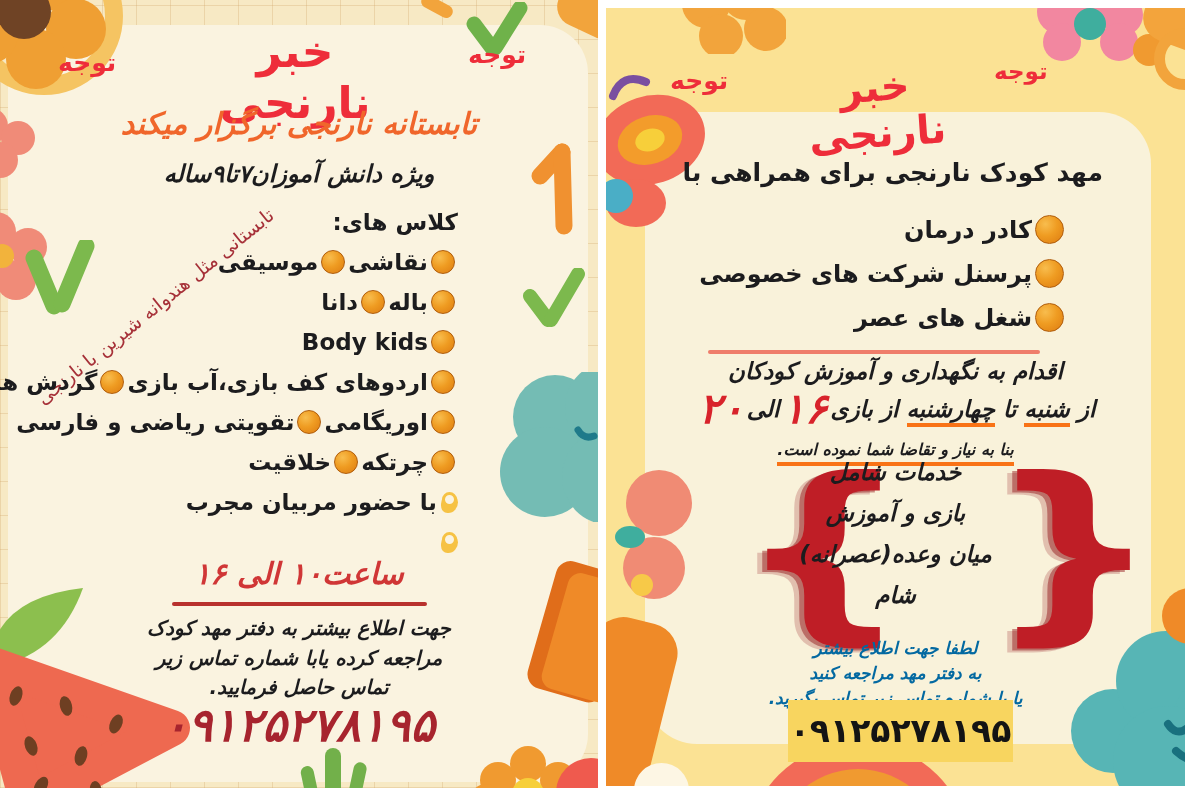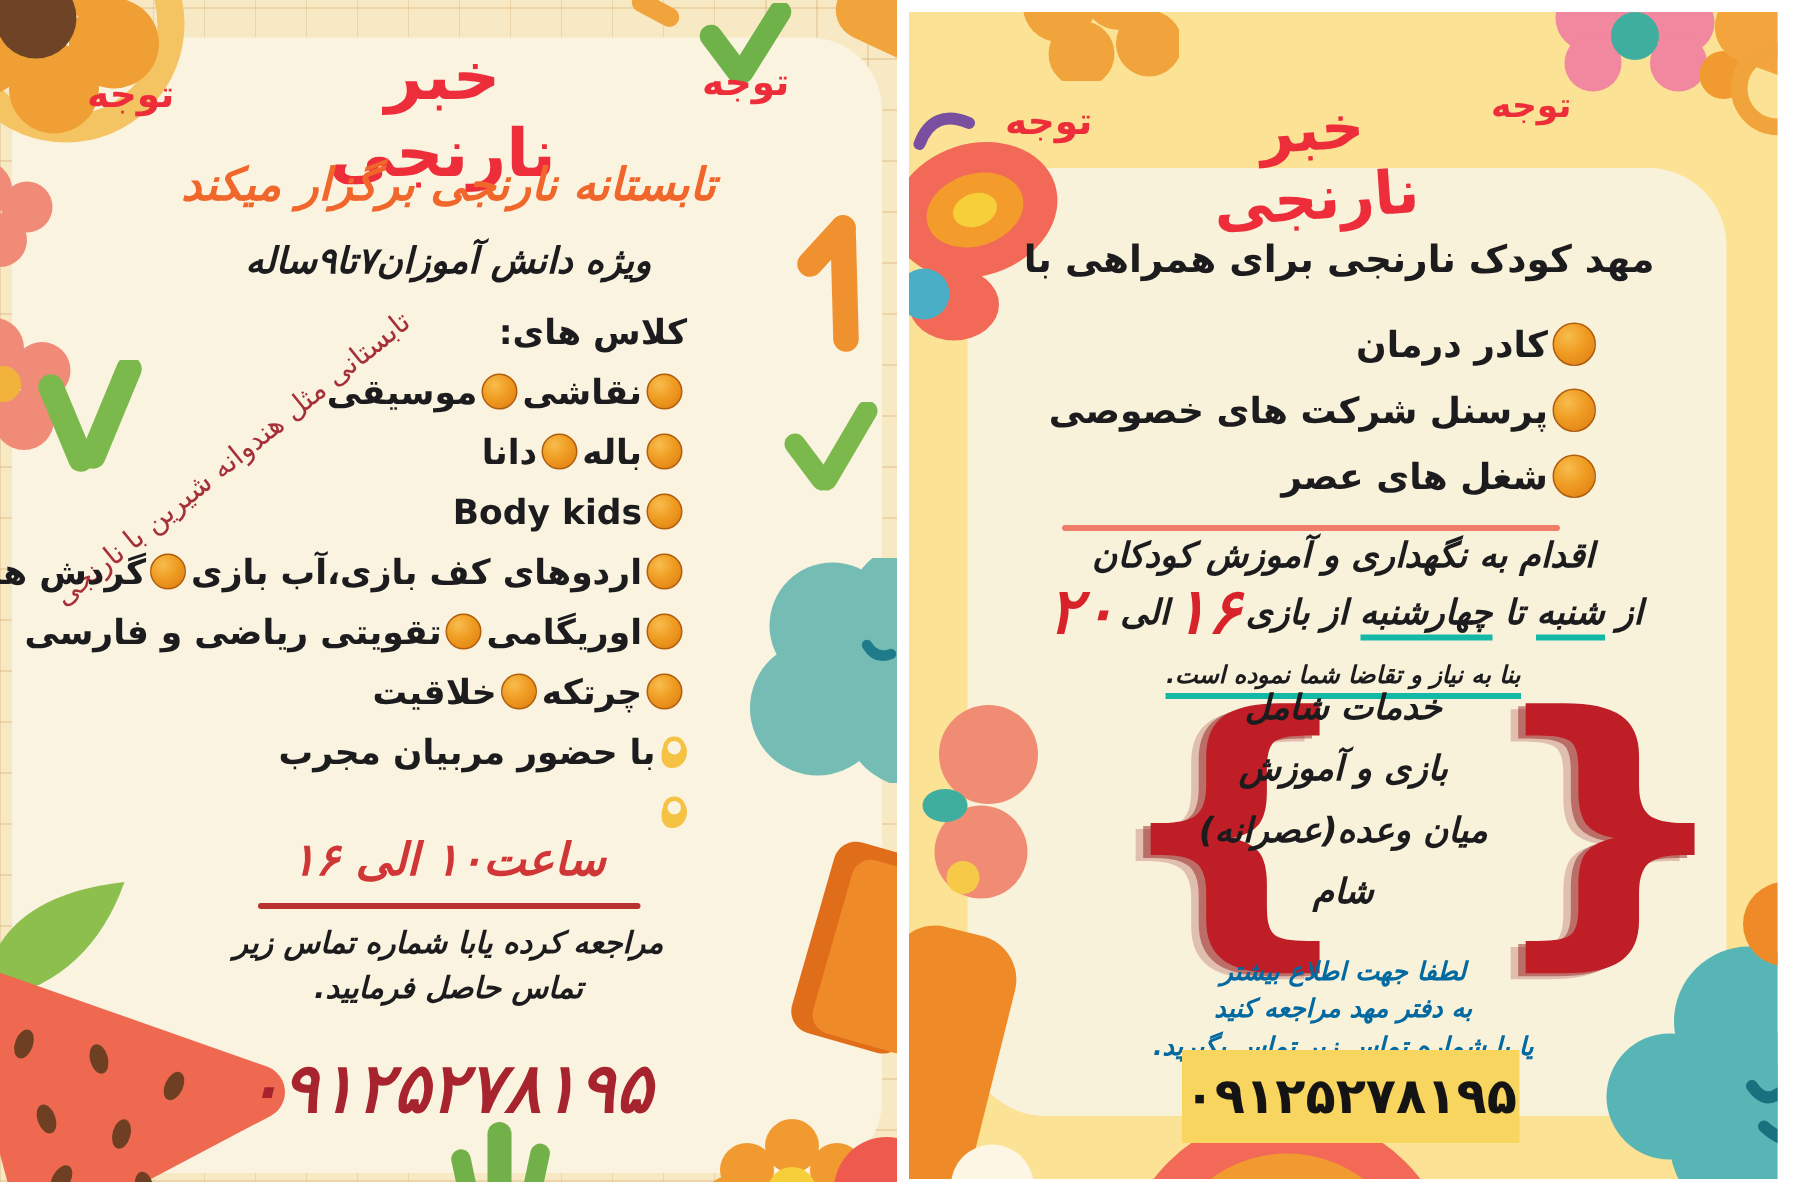--- a/index.html
+++ b/index.html
@@ -30,21 +30,21 @@
        background:#f6c244;border-radius:55% 45% 60% 40%;position:relative;}
   .okhand::after{content:"";position:absolute;left:1px;top:-2px;width:9px;height:9px;
        border:3px solid #f6c244;border-radius:50%;background:#faf3e0;}
   .list{text-align:right;font-size:23px;line-height:40px;white-space:nowrap;}
   .hours{color:#d03636;font-size:30px;}
   .hr-line{position:absolute;z-index:3;background:#b8312e;height:4px;border-radius:2px;}
   .info{font-size:20px;line-height:29.5px;}
   .phone-l{color:#a7242e;font-size:46px;letter-spacing:2px;}
   .r-red{color:#0369a1;}
   .bignum{color:#d8232b;font-size:42px;vertical-align:-6px;margin:0 3px;line-height:20px;display:inline-block;}
-  .uline{border-bottom:4px solid #14b8a6;padding-bottom:1px;}
+  .uline{border-bottom:4px solid #f97316;padding-bottom:1px;}
   .brace{position:absolute;z-index:3;color:#bf1e26;font-size:195px;font-weight:bold;line-height:160px;
        transform:scaleX(1.25);text-shadow:-4px 2px 0 rgba(140,10,16,.45), -8px 4px 0 rgba(140,10,16,.22);}
   .svgdeco{display:block;}
 </style>
 </head>
 <body>
 
 <div class="half" id="left-half">
   <div class="panel" id="left-panel"></div>
 
@@ -159,20 +159,21 @@
     <div><span class="dot"></span>اوریگامی<span class="dot"></span>تقویتی ریاضی و فارسی</div>
     <div><span class="dot"></span>چرتکه<span class="dot"></span>خلاقیت</div>
     <div><span class="okhand"></span><span>با حضور مربیان مجرب</span></div>
     <div><span class="okhand"></span></div>
   </div>
 
   <div class="txt hours center" style="top:556px">ساعت۱۰ الی ۱۶</div>
   <div class="hr-line" style="left:172px;top:602px;width:255px"></div>
 
   <div class="txt info center" style="top:614px">
+    <div>جهت اطلاع بیشتر به دفتر مهد کودک</div>
     <div>مراجعه کرده یابا شماره تماس زیر</div>
     <div>تماس حاصل فرمایید.</div>
   </div>
 
   <div class="txt phone-l center" style="top:698px">۰۹۱۲۵۲۷۸۱۹۵</div>
 </div>
 
 <div class="half" id="right-half">
   <div class="panel" id="right-panel"></div>
 

